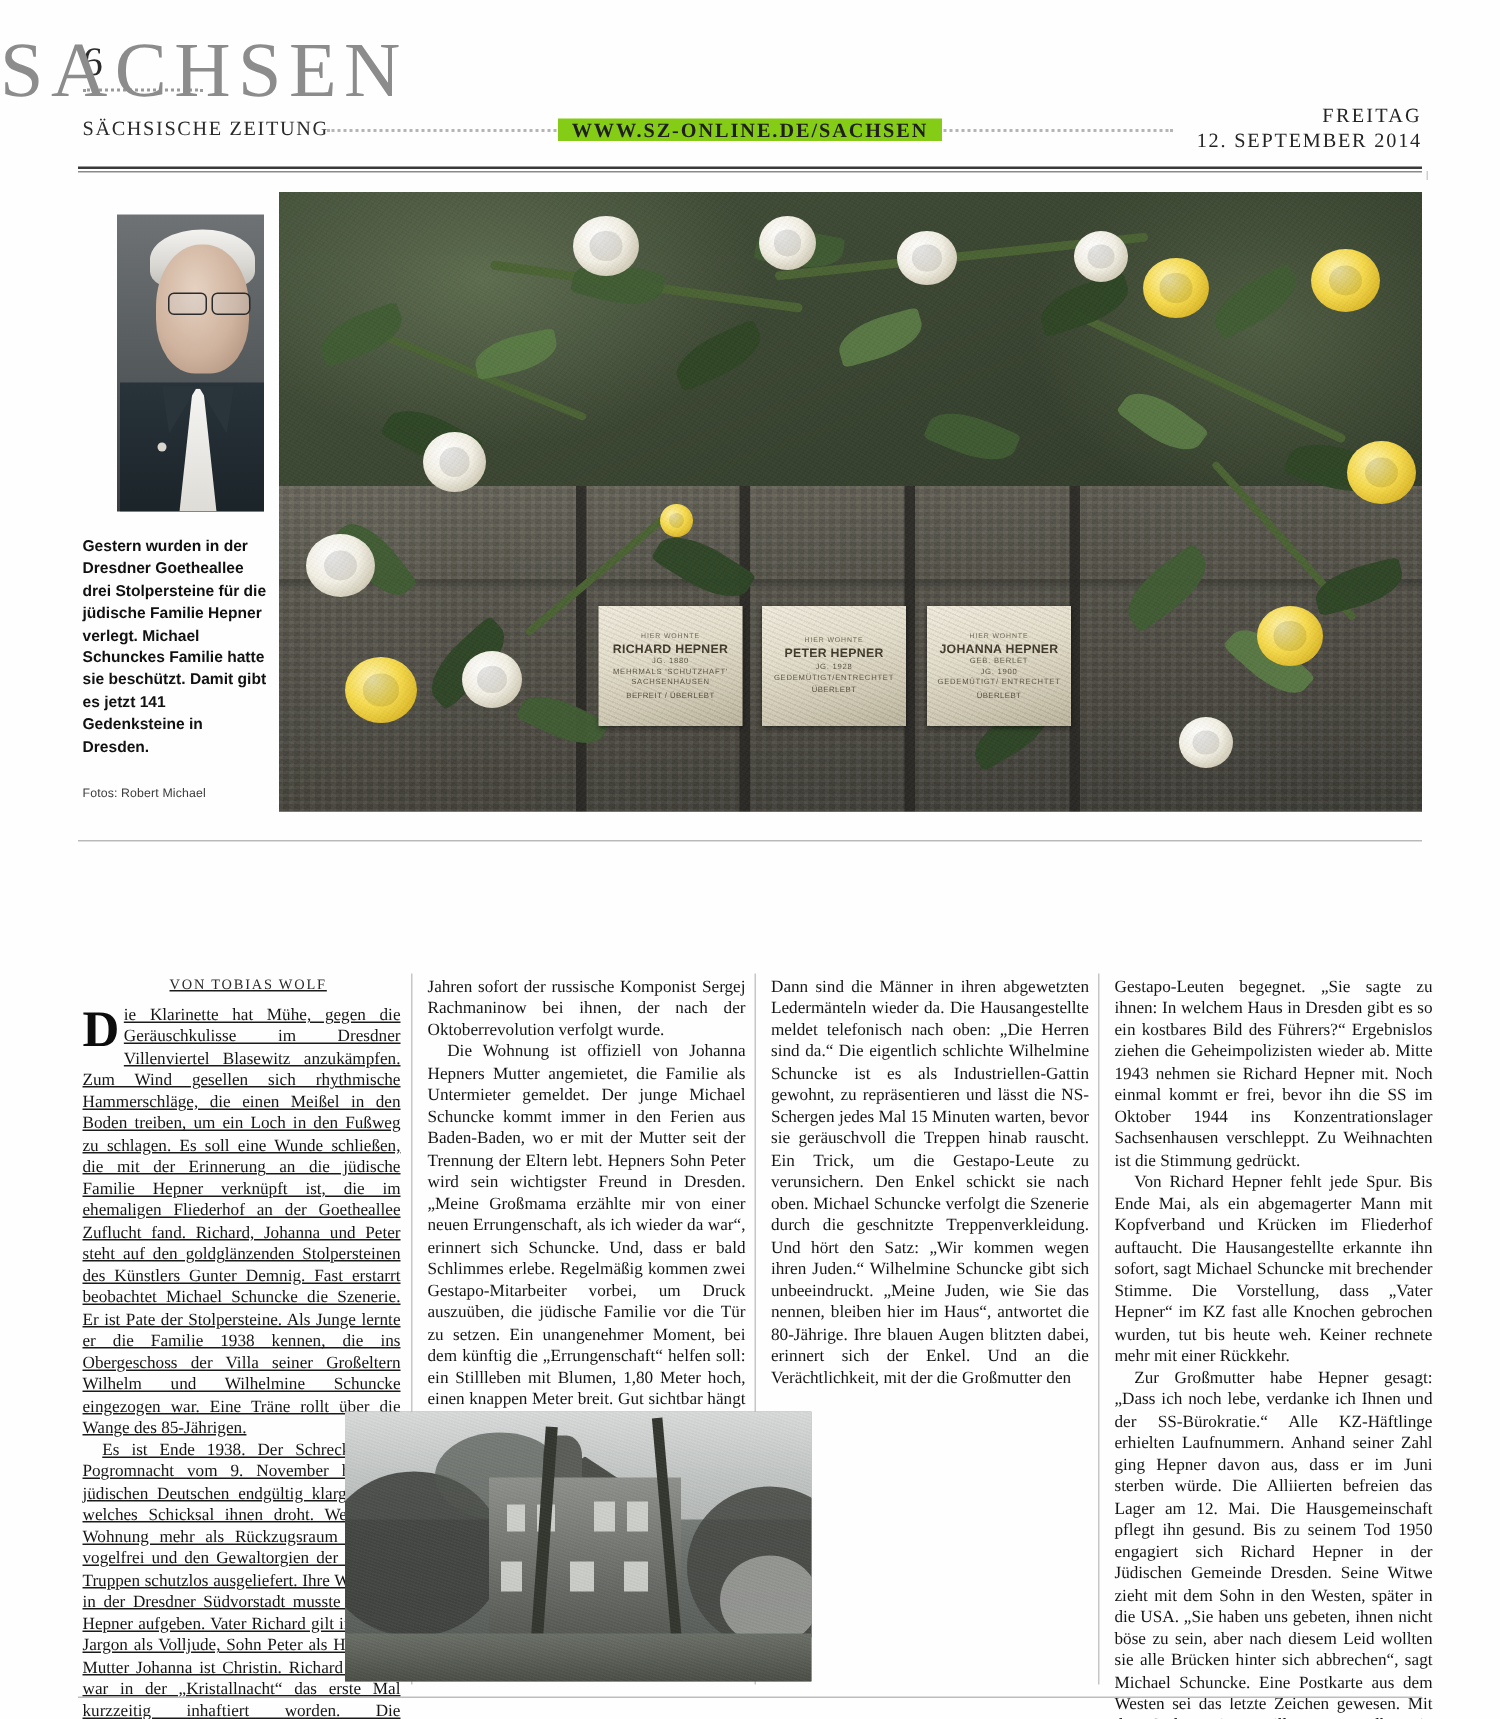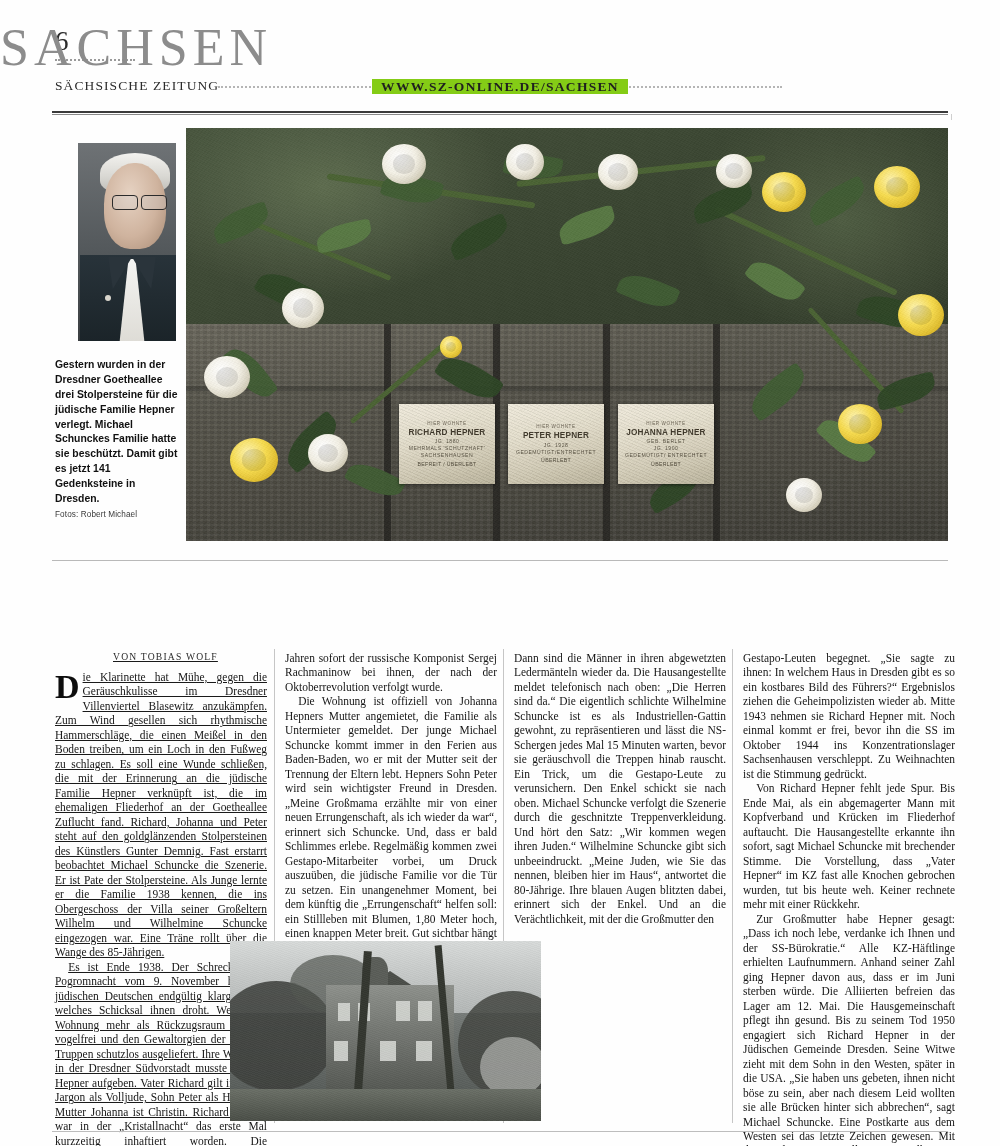--- a/index.html
+++ b/index.html
@@ -151,21 +151,21 @@
   .p-collarR{position:absolute;left:54px;top:114px;width:24px;height:32px;background:#2a343b;
     clip-path:polygon(0 0, 100% 0, 80% 100%);}
   .p-pin{position:absolute;left:27px;top:152px;width:6px;height:6px;border-radius:50%;background:#d9d6cd;}
 
   .caption-left{
     position:absolute;left:55px;top:358px;width:124px;
     font-family:"Liberation Sans",sans-serif;
     font-size:10.4px;line-height:1.43;color:#111;font-weight:700;
   }
   .caption-left .credit{
-    display:block;margin-top:2px;font-size:8.2px;font-weight:400;color:#3a3a3a;letter-spacing:.1px;
+    display:block;margin-top:16px;font-size:8.2px;font-weight:400;color:#3a3a3a;letter-spacing:.1px;
   }
 
   
   .mid-rule{position:absolute;left:52px;top:560px;width:896px;height:0;border-top:1px solid #b9b9b9;}
 
   
   .headline{
     position:absolute;left:52px;top:576px;width:896px;text-align:center;
     font-family:"Liberation Serif",serif;font-weight:700;
     font-size:40px;line-height:1.06;color:#151515;letter-spacing:-.2px;
@@ -247,20 +247,24 @@
 
 <div class="page">
 
   <div class="masthead">
     <div class="folio">6</div>
     <div class="folio-rule"></div>
     <div class="paper-name">SÄCHSISCHE ZEITUNG</div>
     <div class="section-title">SACHSEN</div>
     <div class="url-rule"></div>
     <div class="url"><span>WWW.SZ-ONLINE.DE/SACHSEN</span></div>
+    <div class="dateblock">
+      <div class="dow">FREITAG</div>
+      <div class="date">12. SEPTEMBER 2014</div>
+    </div>
     <div class="head-rule"></div>
   </div>
 
   <div class="photo-main">
     <div class="pm-bg"></div>
 
     <div class="slab"></div>
     <div class="slab-seam" style="left:198px;top:196px;width:7px;height:217px;"></div>
     <div class="slab-seam" style="left:307px;top:196px;width:7px;height:217px;"></div>
     <div class="slab-seam" style="left:417px;top:196px;width:7px;height:217px;"></div>

